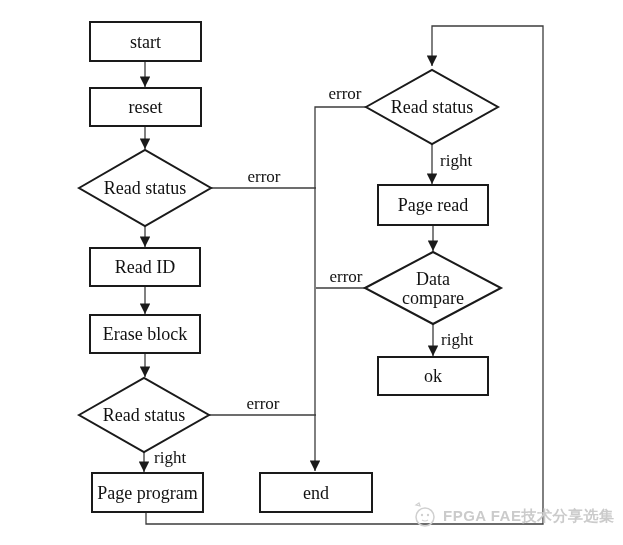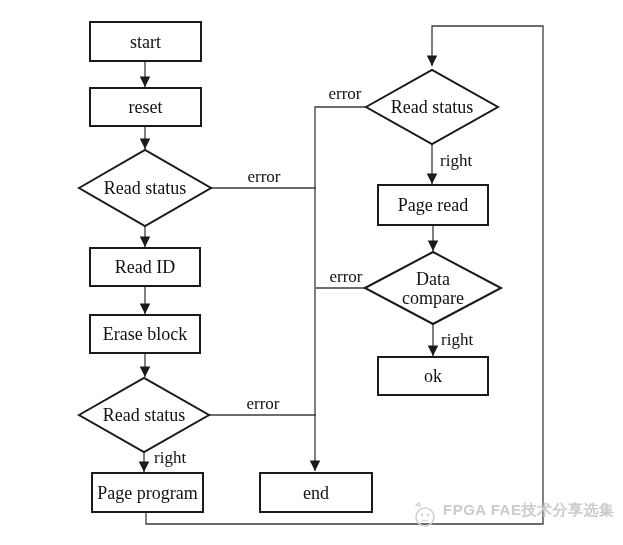--- a/index.html
+++ b/index.html
@@ -18,20 +18,21 @@
   .diagram-svg {
     position: absolute;
     left: 0;
     top: 0;
   }
   .watermark {
     position: absolute;
     left: 412px;
     top: 501px;
     display: flex;
+    align-items: center;
     gap: 5px;
     pointer-events: none;
   }
   .watermark-text {
     font-family: "Liberation Sans", sans-serif;
     font-size: 15px;
     font-weight: 600;
     letter-spacing: 0.5px;
     color: #cbcbcb;
     white-space: nowrap;

